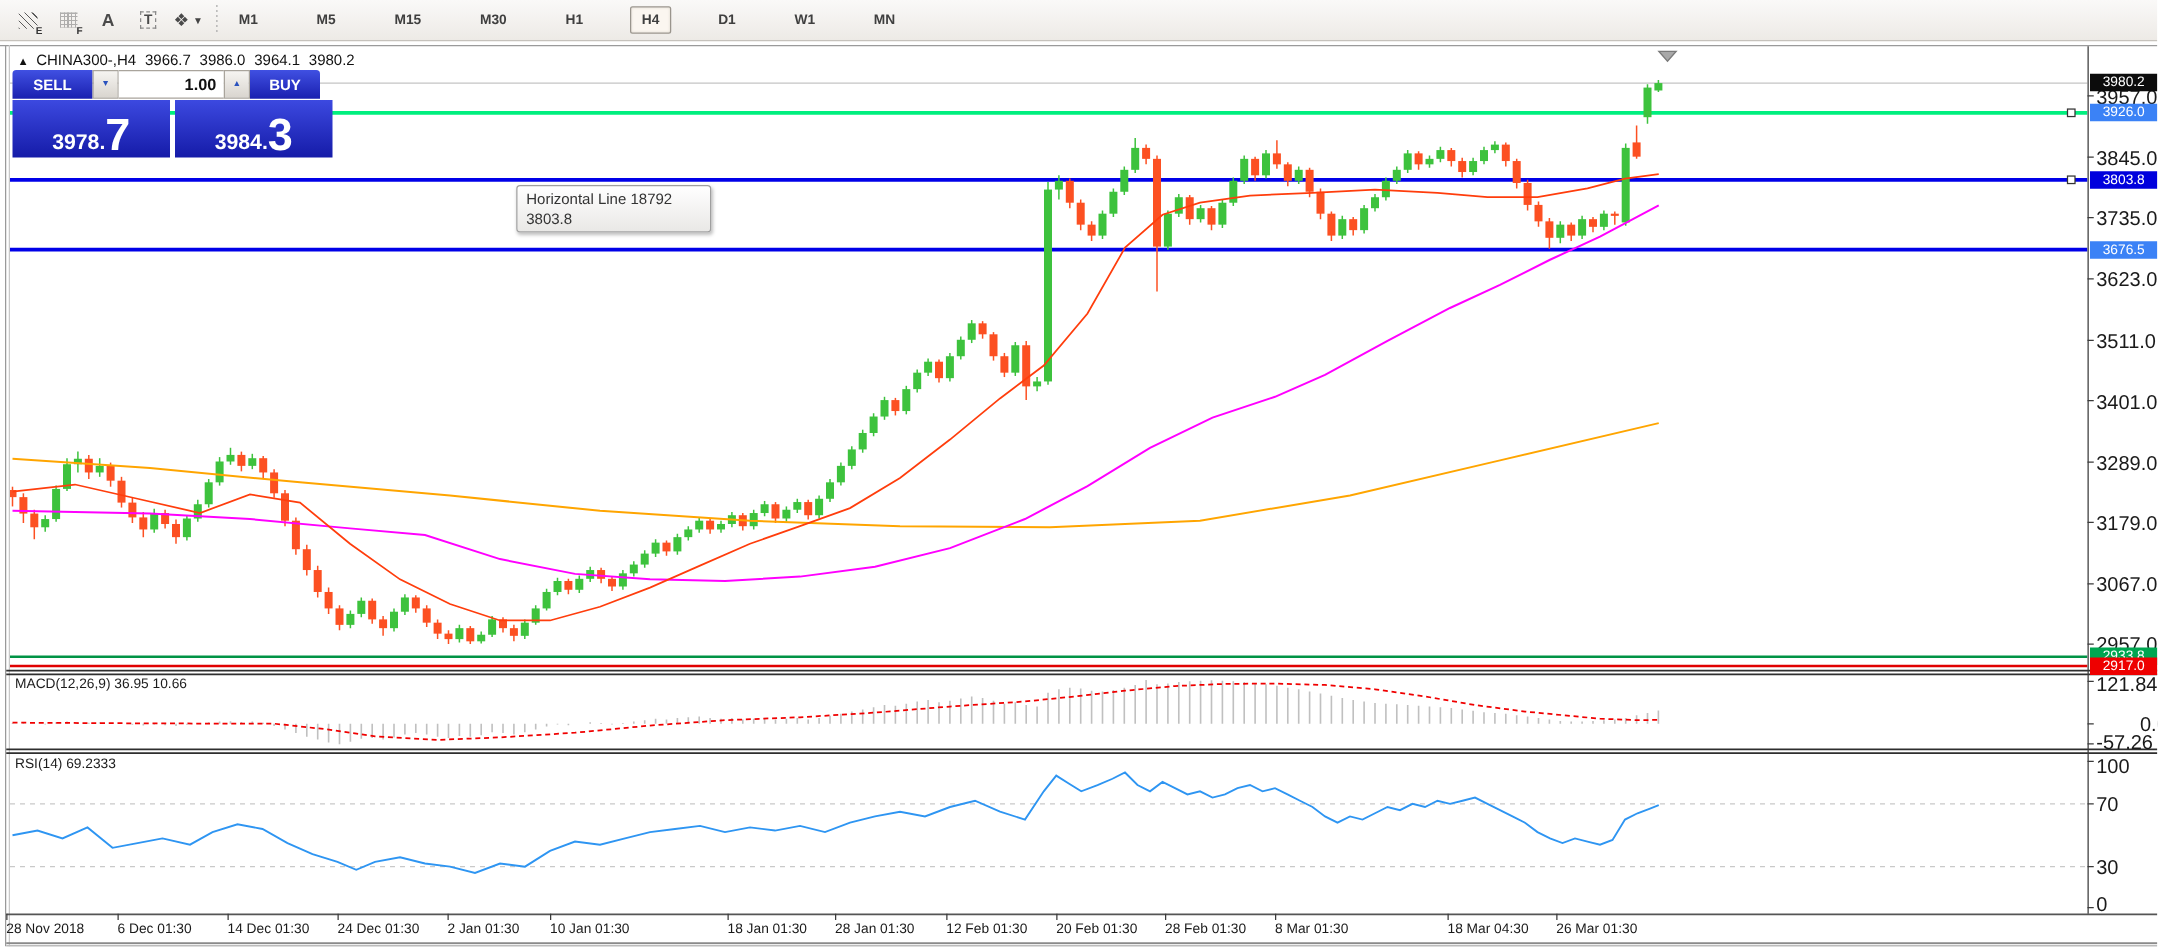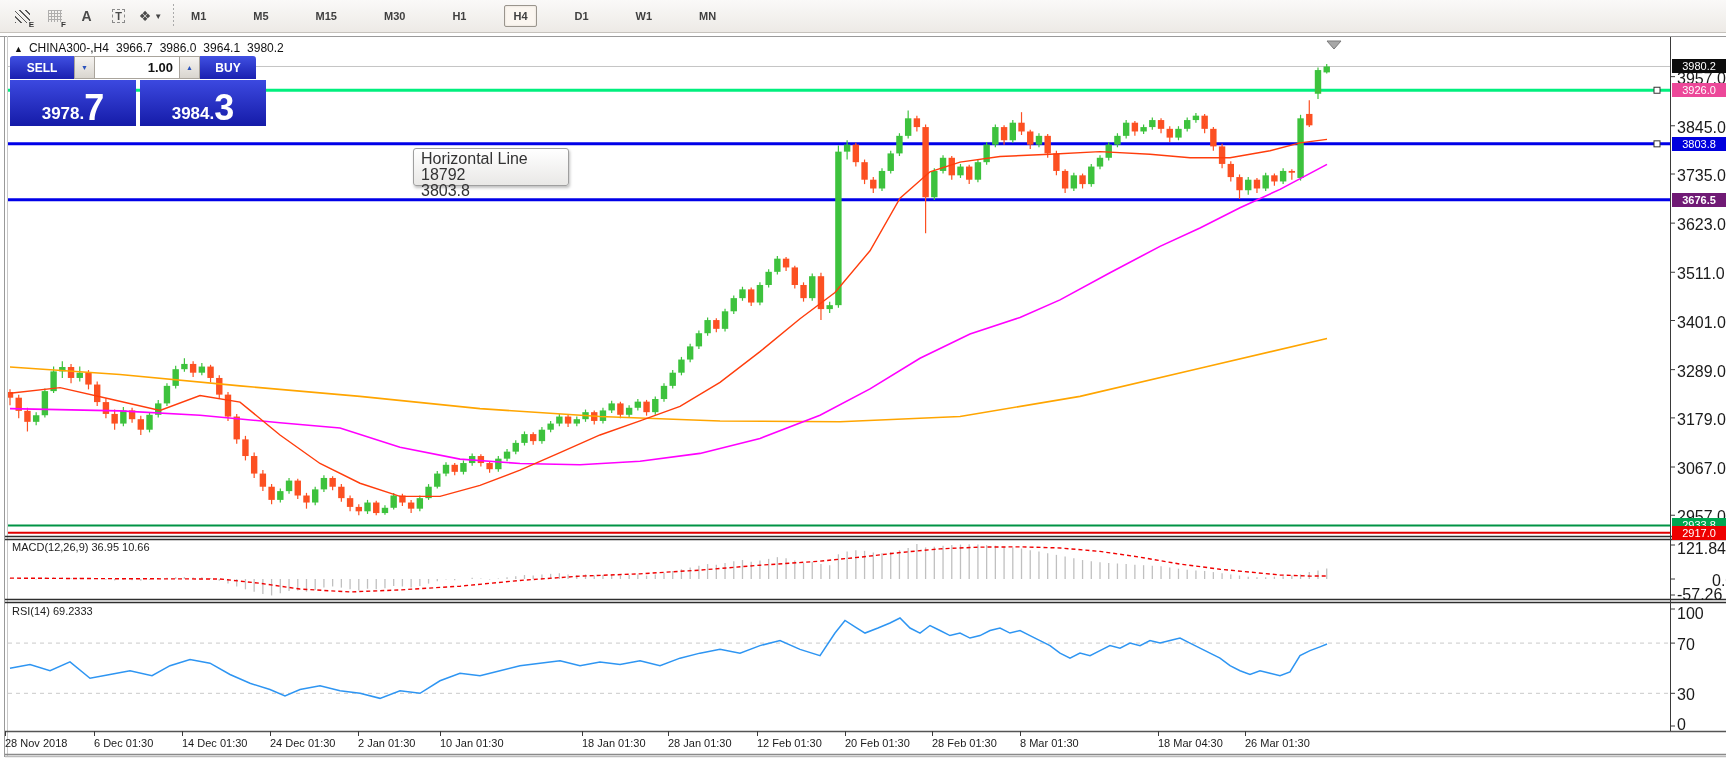--- a/index.html
+++ b/index.html
@@ -39,21 +39,21 @@
      font-family:"Liberation Sans",sans-serif;}
   #tp-row2{display:flex;height:46px;margin-top:1px;}
   .price-box{width:126px;background:linear-gradient(#3c49e0,#151ba8);color:#fff;display:flex;
      align-items:flex-end;justify-content:center;cursor:pointer;padding-bottom:2px;box-sizing:border-box;}
   .price-box + .price-box{margin-left:4px;}
   .p-small{font-size:17px;line-height:20px;}
   .p-dot{font-size:17px;line-height:20px;}
   .p-big{font-size:36px;line-height:33px;font-weight:bold;}
   #tooltip{position:absolute;left:413px;top:148px;width:156px;height:38px;z-index:25;
      background:linear-gradient(#ffffff,#e9e8e6);border:1px solid #9f9f9f;border-radius:3px;
-     box-shadow:1px 2px 3px rgba(0,0,0,.25);font-size:16px;color:#333;padding:2px 7px;box-sizing:border-box;line-height:16px;}
+     box-shadow:1px 2px 3px rgba(0,0,0,.25);font-size:12px;color:#333;padding:2px 7px;box-sizing:border-box;line-height:16px;}
   #annotation{position:absolute;left:1186px;top:270px;font-size:46px;font-weight:600;color:#ff1414;
      z-index:5;white-space:nowrap;letter-spacing:1px;}
   .pane-label{position:absolute;left:12px;font-size:11px;color:#1c1c1c;z-index:6;}
   .axis-label{position:absolute;left:1677px;font-size:16px;color:#1a1a1a;z-index:6;}
   .badge{position:absolute;left:1672px;width:54px;height:14px;font-size:11px;color:#fff;z-index:7;
      display:flex;align-items:center;justify-content:center;}
   .date-label{position:absolute;top:737px;font-size:11px;color:#1a1a1a;z-index:6;white-space:nowrap;}
   svg{position:absolute;left:0;top:0;z-index:1;}
 </style>
 </head>
@@ -680,23 +680,23 @@
       <div class="axis-label" style="top: 460px;">3067.0</div>
       <div class="axis-label" style="top: 508.246px;">2957.0</div>
       <div class="axis-label" style="top: 540px;">121.84</div>
       <div class="axis-label" style="top: 572px; padding-left: 35px;">0.00</div>
       <div class="axis-label" style="top: 586px;">-57.26</div>
       <div class="axis-label" style="top: 605px;">100</div>
       <div class="axis-label" style="top: 636.094px;">70</div>
       <div class="axis-label" style="top: 686.326px;">30</div>
       <div class="axis-label" style="top: 716px;">0</div>
       <div class="badge" style="top: 59.4705px; background: rgb(12, 12, 12);">3980.2</div>
-      <div class="badge" style="top: 83.2426px; background: #ec4899;">3926.0</div>
+      <div class="badge" style="top: 83.2426px; background: #3b82f6;">3926.0</div>
       <div class="badge" style="top: 136.84px; background: rgb(0, 0, 221);">3803.8</div>
-      <div class="badge" style="top: 192.673px; background: #701a75; font-weight: bold;">3676.5</div>
+      <div class="badge" style="top: 192.673px; background: #3b82f6;">3676.5</div>
       <div class="badge" style="top: 518.422px; background: rgb(0, 166, 81);">2933.8</div>
       <div class="badge" style="top: 525.79px; background: rgb(238, 0, 0);">2917.0</div>
       <div class="date-label" style="left: 5px;">28 Nov 2018</div>
       <div class="date-label" style="left: 94px;">6 Dec 01:30</div>
       <div class="date-label" style="left: 182px;">14 Dec 01:30</div>
       <div class="date-label" style="left: 270px;">24 Dec 01:30</div>
       <div class="date-label" style="left: 358px;">2 Jan 01:30</div>
       <div class="date-label" style="left: 440px;">10 Jan 01:30</div>
       <div class="date-label" style="left: 582px;">18 Jan 01:30</div>
       <div class="date-label" style="left: 668px;">28 Jan 01:30</div>

